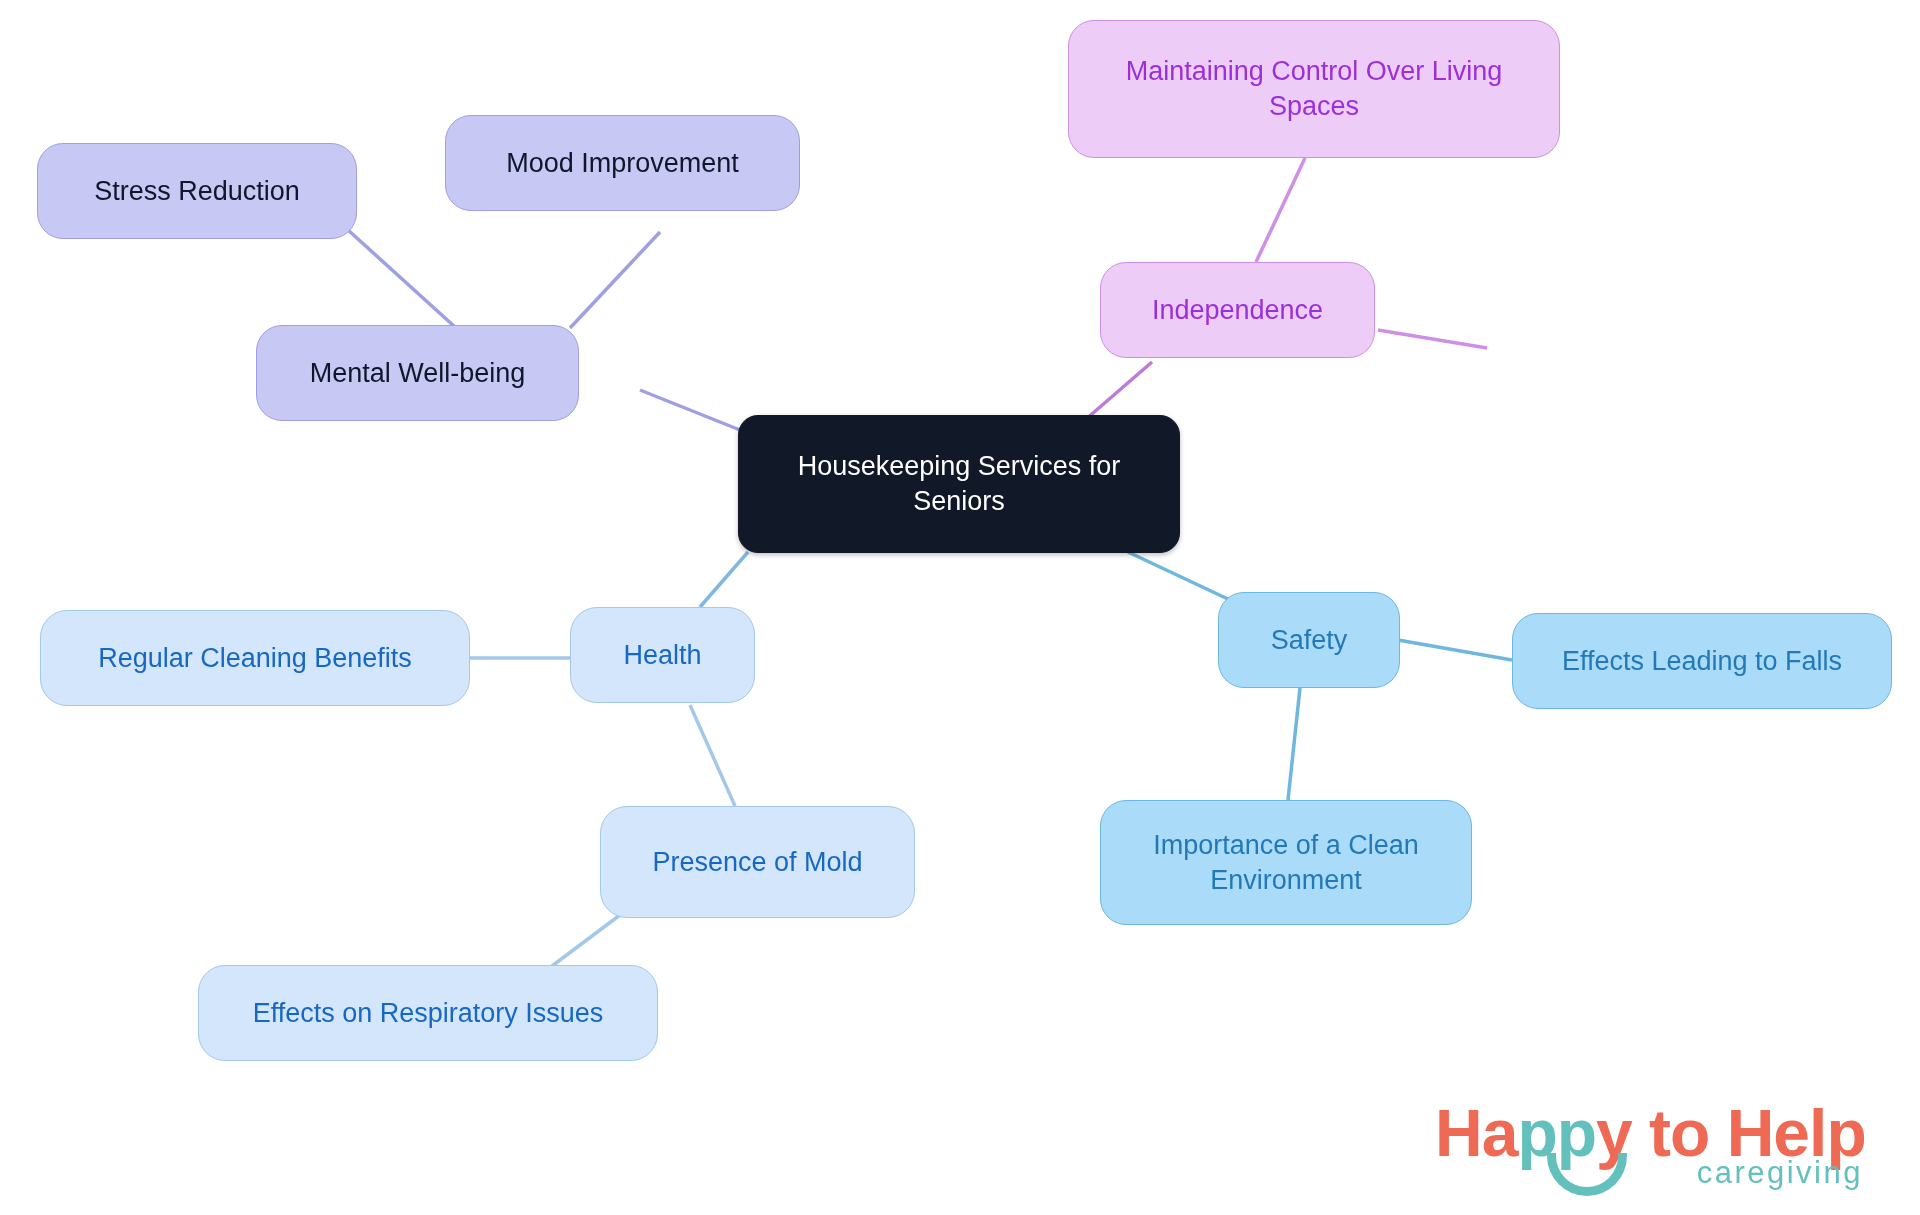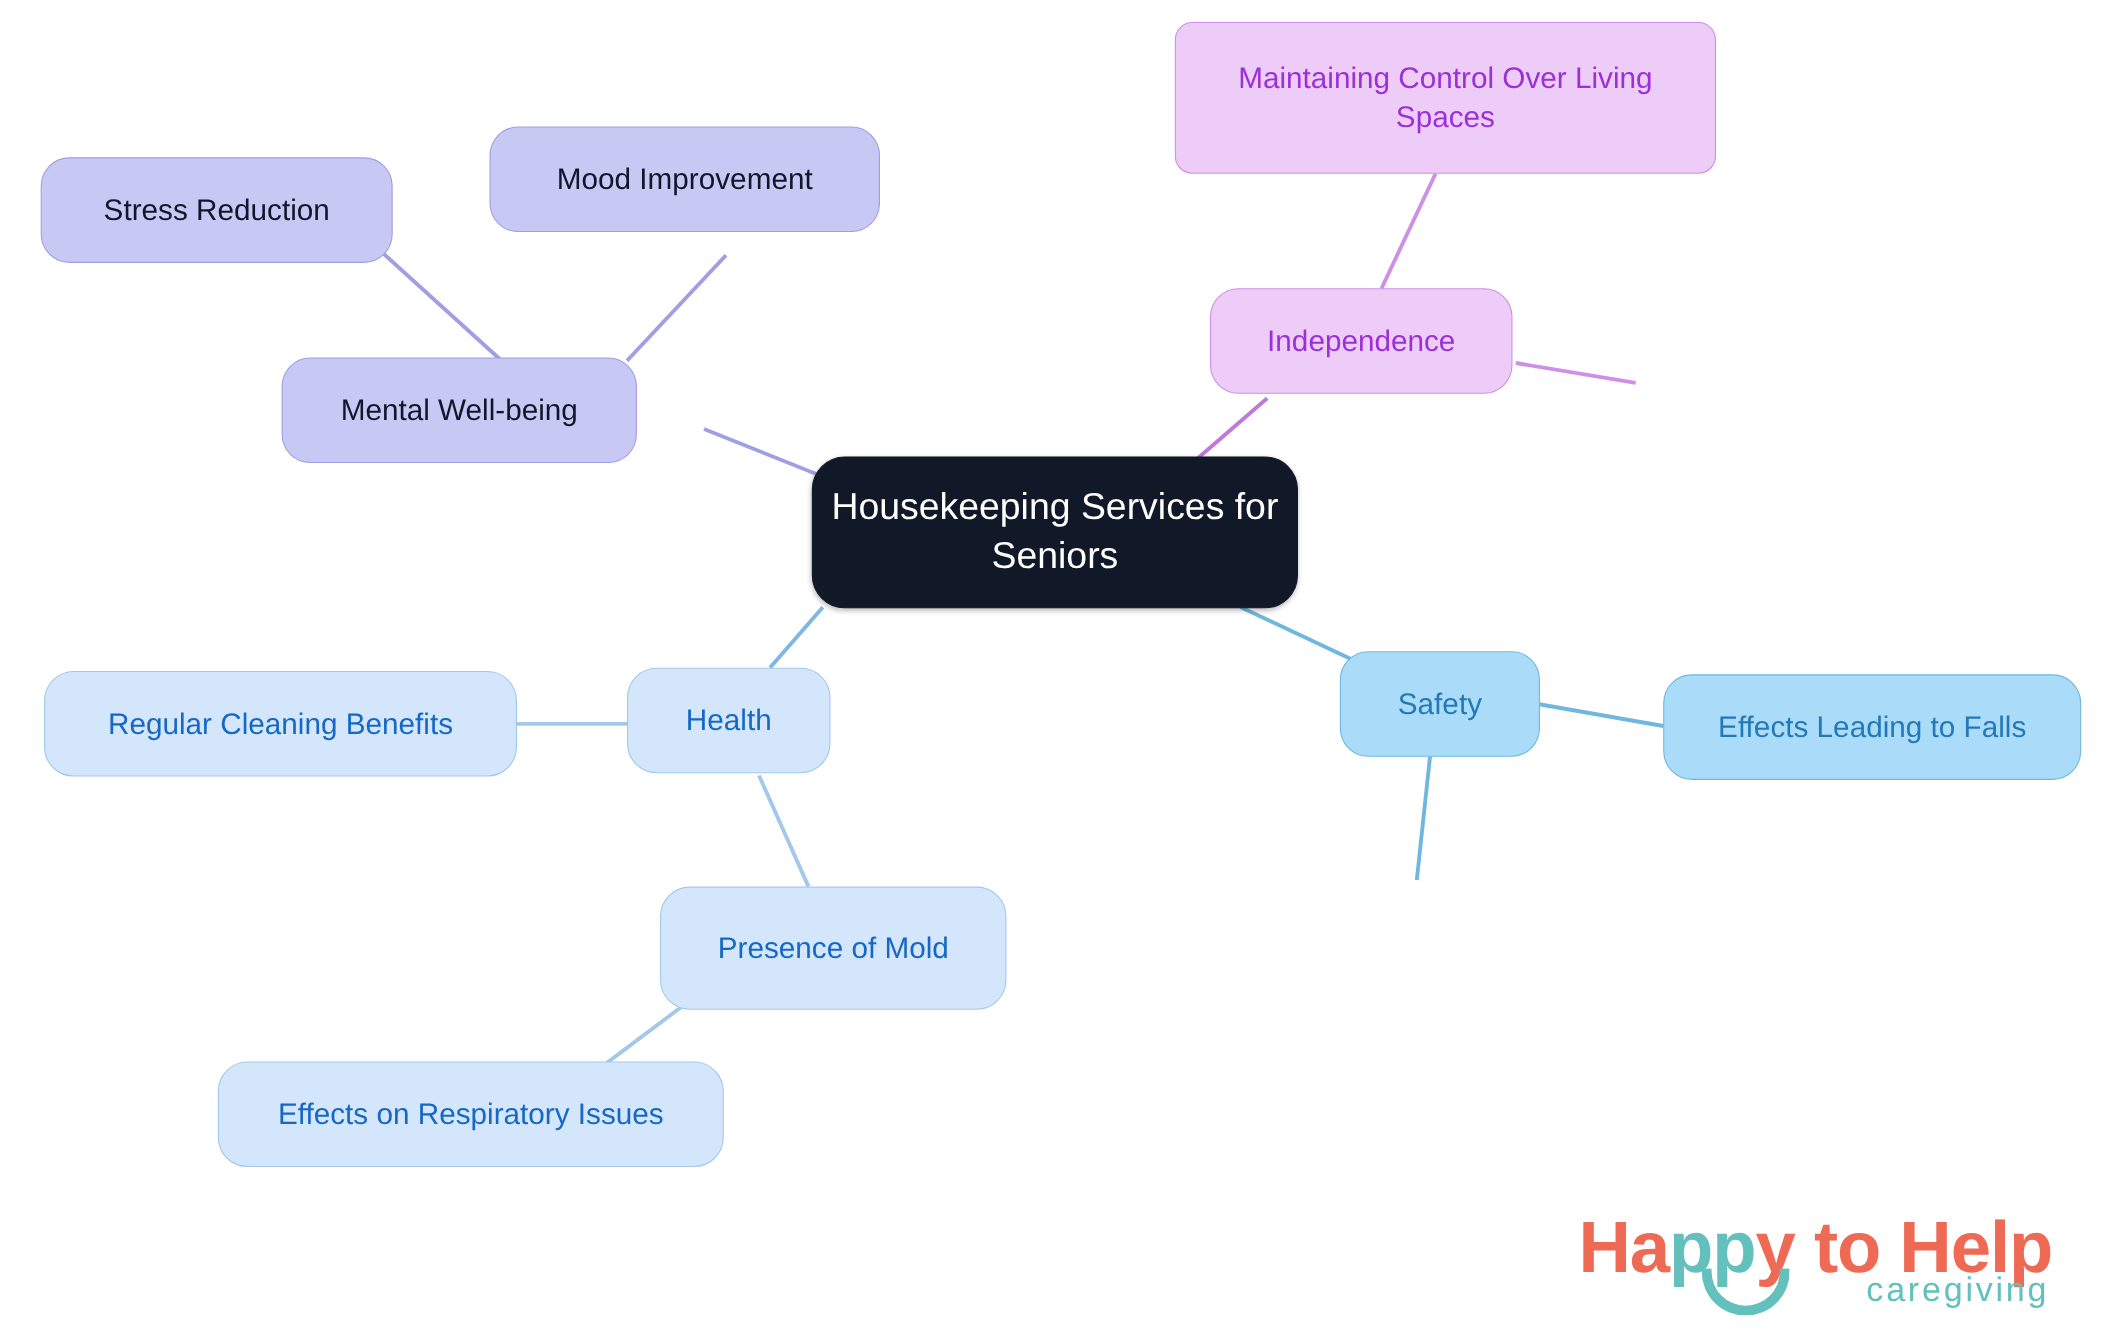--- a/index.html
+++ b/index.html
@@ -34,22 +34,22 @@
     border-style: solid;
     border-width: 1.5px;
     line-height: 1.28;
     padding: 4px 14px;
     white-space: pre-line;
   }
   .node-root {
     background: #111827;
     border-color: #111827;
     color: #ffffff;
-    font-size: 34px;
-    border-radius: 30px;
+    font-size: 27px;
+    border-radius: 20px;
     box-shadow: 0 2px 5px rgba(0,0,0,0.25);
   }
   .node-lavender {
     background: #c7c8f4;
     border-color: #9f9fe3;
     color: #0f172a;
     font-size: 27px;
   }
   .node-violet {
     background: #edcdf7;
@@ -145,21 +145,21 @@
   </div>
 
   <div class="node node-lavender" style="left:445px; top:115px; width:355px; height:96px;">
     <span>Mood Improvement</span>
   </div>
 
   <div class="node node-lavender" style="left:256px; top:325px; width:323px; height:96px;">
     <span>Mental Well-being</span>
   </div>
 
-  <div class="node node-violet" style="left:1068px; top:20px; width:492px; height:138px;border-radius:16px;">
+  <div class="node node-violet" style="left:1068px; top:20px; width:492px; height:138px;">
     <span>Maintaining Control Over Living Spaces</span>
   </div>
 
   <div class="node node-violet" style="left:1100px; top:262px; width:275px; height:96px;">
     <span>Independence</span>
   </div>
 
 
   <div class="node node-paleblue" style="left:40px; top:610px; width:430px; height:96px;">
     <span>Regular Cleaning Benefits</span>
@@ -178,20 +178,23 @@
   </div>
 
   <div class="node node-skyblue" style="left:1218px; top:592px; width:182px; height:96px;">
     <span>Safety</span>
   </div>
 
   <div class="node node-skyblue" style="left:1512px; top:613px; width:380px; height:96px;">
     <span>Effects Leading to Falls</span>
   </div>
 
+  <div class="node node-skyblue" style="left:1100px; top:800px; width:372px; height:125px;">
+    <span>Importance of a Clean Environment</span>
+  </div>
 
   <div id="logo">
     <div class="logo-word"><span>Ha</span><span class="logo-pp">pp</span><span>y to Help</span></div>
     <div class="smile"></div>
     <div class="logo-sub">caregiving</div>
   </div>
 
 </div>
 
 </body></html>

